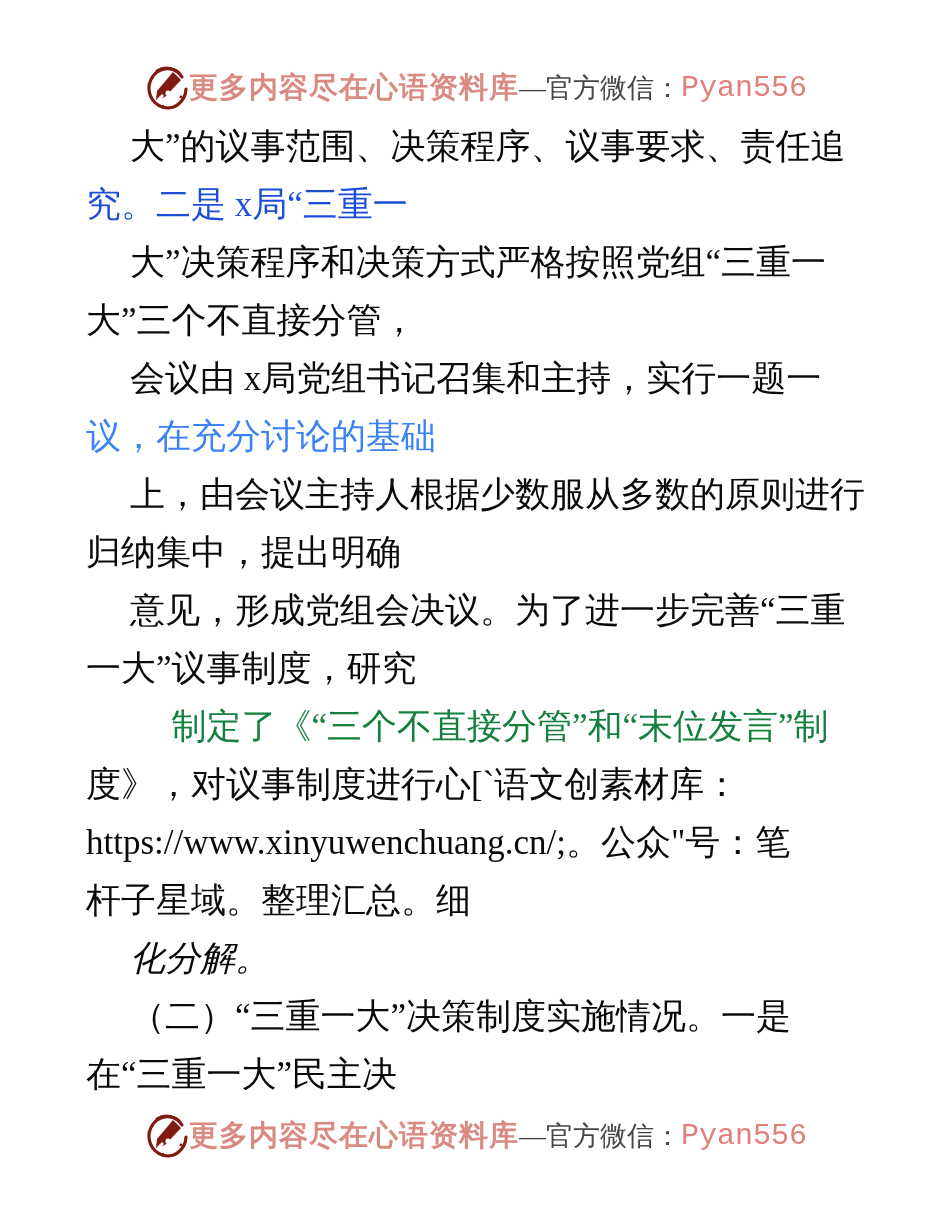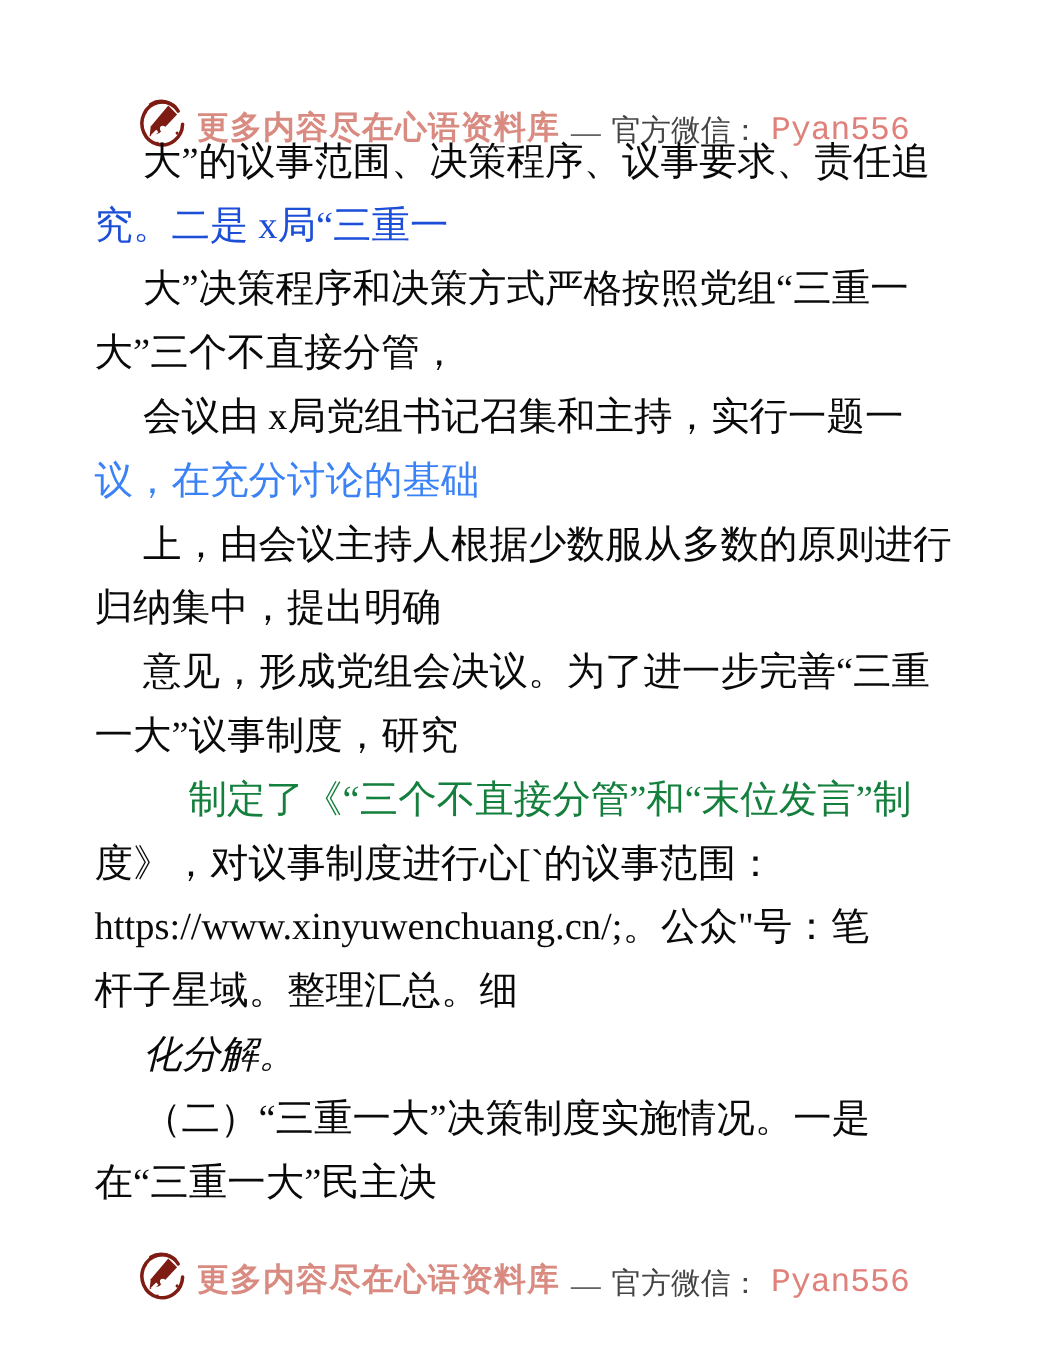--- a/index.html
+++ b/index.html
@@ -11,25 +11,24 @@
     overflow: hidden;
     font-family: "Liberation Serif", "DejaVu Serif", serif;
   }
 
   
   .watermark {
     position: absolute;
     left: 0;
     width: 100%;
     display: flex;
-    align-items: flex-end;
+    align-items: center;
     justify-content: center;
-    gap: 10px;
+    gap: 0;
     white-space: nowrap;
-    margin-top: 24px;
   }
   .watermark.top    { top: 64px;  }
   .watermark.bottom { top: 1112px; }
   .wm-logo { width: 46px; height: 48px; flex: 0 0 auto; }
   .wm-brand {
     color: var(--wm-brand, #d98b81);
     font-size: 29px;
     font-weight: bold;
     letter-spacing: 1px;
     font-family: "Liberation Serif", "DejaVu Serif", serif;
@@ -93,21 +92,21 @@
       <div class="line" style="color: #1d4ed8;">究。二是 x局“三重一</div>
       <div class="line indent" style="color: rgb(10, 10, 10);">大”决策程序和决策方式严格按照党组“三重一</div>
       <div class="line" style="color: rgb(10, 10, 10);">大”三个不直接分管，</div>
       <div class="line indent" style="color: rgb(10, 10, 10);">会议由 x局党组书记召集和主持，实行一题一</div>
       <div class="line" style="color: #3b82f6;">议，在充分讨论的基础</div>
       <div class="line indent" style="color: rgb(10, 10, 10);">上，由会议主持人根据少数服从多数的原则进行</div>
       <div class="line" style="color: rgb(10, 10, 10);">归纳集中，提出明确</div>
       <div class="line indent" style="color: rgb(10, 10, 10);">意见，形成党组会决议。为了进一步完善“三重</div>
       <div class="line" style="color: rgb(10, 10, 10);">一大”议事制度，研究</div>
       <div class="line indent" style="color: #15803d; text-align: center;">制定了《“三个不直接分管”和“末位发言”制</div>
-      <div class="line" style="color: rgb(10, 10, 10);">度》，对议事制度进行心[`的议事范围：</div>
+      <div class="line" style="color: rgb(10, 10, 10);">度》，对议事制度进行心[`语文创素材库：</div>
       <div class="line" style="color: rgb(10, 10, 10);">https://www.xinyuwenchuang.cn/;。公众"号：笔</div>
       <div class="line" style="color: rgb(10, 10, 10);">杆子星域。整理汇总。细</div>
       <div class="line indent" style="color: rgb(10, 10, 10); font-style: italic;">化分解。</div>
       <div class="line indent" style="color: rgb(10, 10, 10);">（二）“三重一大”决策制度实施情况。一是</div>
       <div class="line" style="color: rgb(10, 10, 10);">在“三重一大”民主决</div>
     </div>
 
   <div class="watermark bottom">
     <svg class="wm-logo" viewBox="0 0 46 48" xmlns="http://www.w3.org/2000/svg">
       <g stroke="#7e1c13" fill="none" stroke-width="3.2" stroke-linecap="round">

